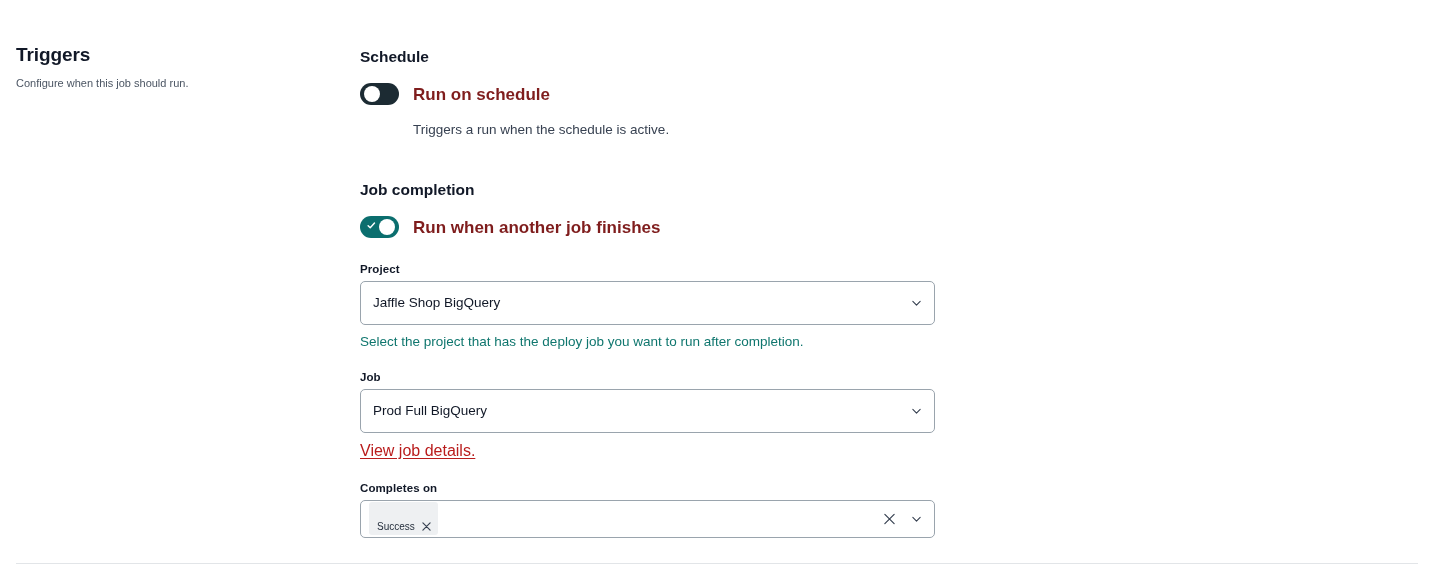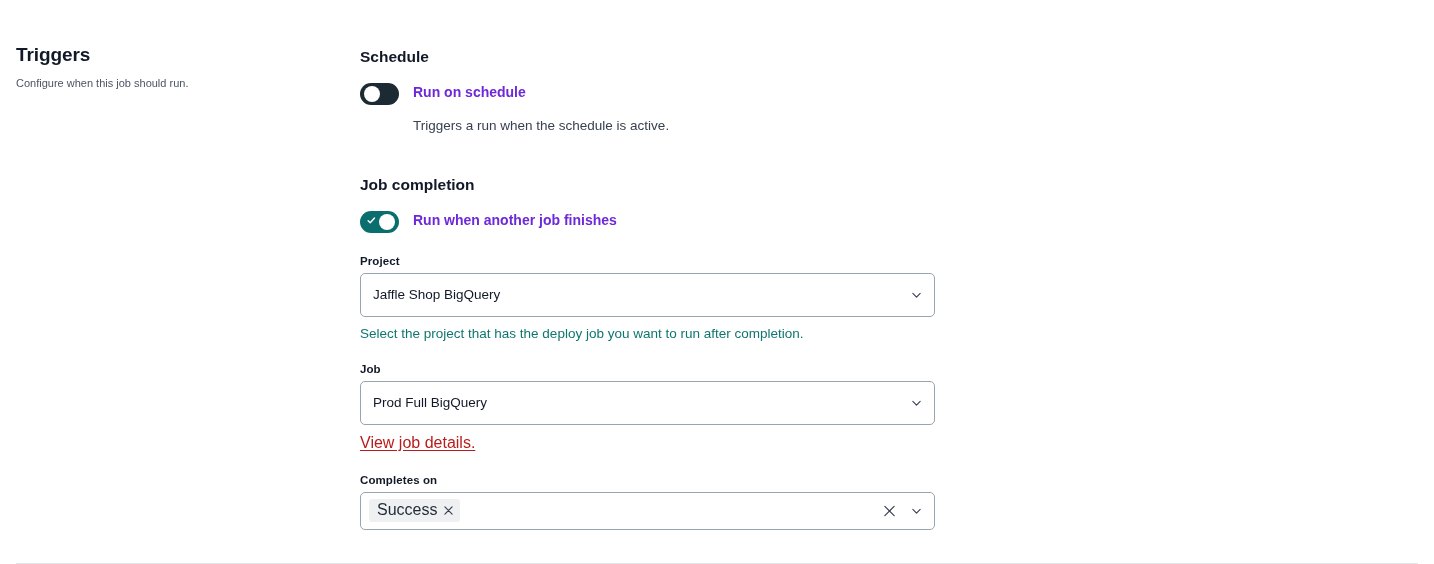--- a/index.html
+++ b/index.html
@@ -96,23 +96,23 @@
     position: absolute;
     left: 7px;
     top: 5px;
     width: 9px;
     height: 9px;
   }
   .toggle-texts {
     padding-top: 0px;
   }
   .toggle-label {
-    font-size: 14px;
+    font-size: 17px;
     font-weight: bold;
-    color: #6d28d9;
+    color: #7f1d1d;
     line-height: 1.55;
   }
   .toggle-desc {
     font-size: 13.5px;
     color: #374151;
     margin-top: 12px;
     line-height: 1.5;
   }
 
   
@@ -189,22 +189,22 @@
     padding: 0 60px 0 8px;
     box-sizing: border-box;
     cursor: text;
   }
   .token {
     display: inline-flex;
     align-items: center;
     gap: 7px;
     background: #eef0f2;
     border-radius: 3px;
-    padding: 2px 7px 3px 8px;
-    font-size: 16px;
+    padding: 19px 7px 3px 8px;
+    font-size: 10px;
     color: #1f2937;
   }
   .token-x {
     width: 9px;
     height: 9px;
     color: #374151;
     cursor: pointer;
   }
 
   

